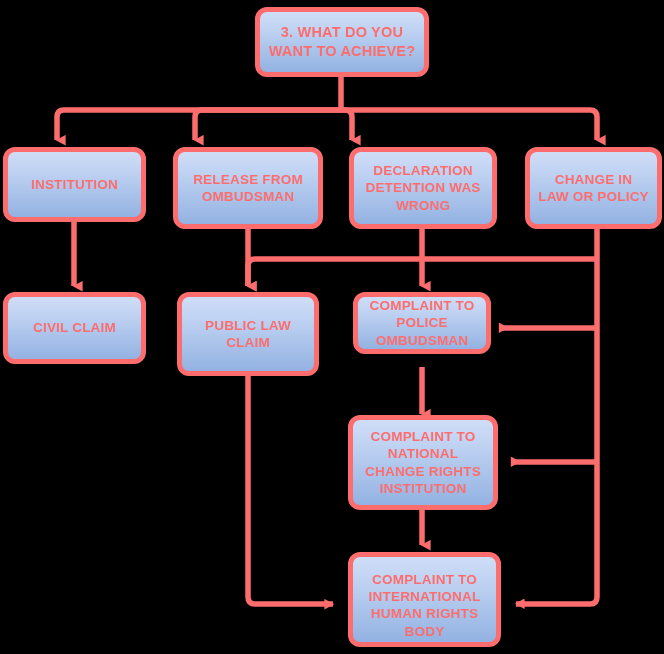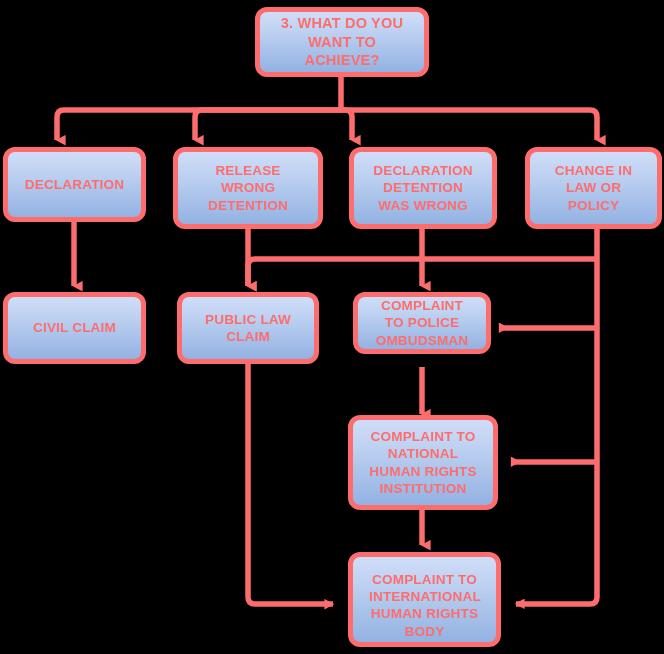--- a/index.html
+++ b/index.html
@@ -31,21 +31,21 @@
     display: flex;
     align-items: center;
     justify-content: center;
     text-align: center;
     color: #fd6d6d;
     font-weight: bold;
     font-size: 13.5px;
     line-height: 1.28;
     letter-spacing: 0.2px;
     z-index: 2;
-    padding: 2px 16px;
+    padding: 2px 8px;
   }
   .node.big {
     font-size: 14.5px;
   }
   .node .lbl {
     display: block;
     width: 100%;
   }
 </style>
 </head>
@@ -95,48 +95,48 @@
 
       <path d="M248,364 L248,597 Q248,604 255,604 L333,604" marker-end="url(#arrowRight)"></path>
     </g>
   </svg>
 
   <div class="node big" style="left:255px; top:7px; width:174px; height:70px;">
     <span class="lbl">3. WHAT DO YOU WANT TO ACHIEVE?</span>
   </div>
 
   <div class="node" style="left:3px; top:147px; width:143px; height:75px;">
-    <span class="lbl">DECLARATION</span>
+    <span class="lbl">INSTITUTION</span>
   </div>
 
   <div class="node" style="left:173px; top:147px; width:150px; height:82px;">
-    <span class="lbl">RELEASE WRONG DETENTION</span>
+    <span class="lbl">RELEASE FROM OMBUDSMAN</span>
   </div>
 
   <div class="node" style="left:349px; top:147px; width:148px; height:82px;justify-content:center;">
     <span class="lbl">DECLARATION DETENTION WAS WRONG</span>
   </div>
 
   <div class="node" style="left:525px; top:147px; width:137px; height:82px;">
     <span class="lbl">CHANGE IN LAW OR POLICY</span>
   </div>
 
   <div class="node" style="left:3px; top:292px; width:143px; height:72px;">
     <span class="lbl">CIVIL CLAIM</span>
   </div>
 
-  <div class="node" style="left:177px; top:292px; width:142px; height:72px;">
+  <div class="node" style="left:177px; top:292px; width:142px; height:84px;">
     <span class="lbl">PUBLIC LAW CLAIM</span>
   </div>
 
   <div class="node" style="left:353px; top:292px; width:138px; height:62px;">
     <span class="lbl">COMPLAINT TO POLICE OMBUDSMAN</span>
   </div>
 
   <div class="node" style="left:348px; top:415px; width:150px; height:95px;">
-    <span class="lbl">COMPLAINT TO NATIONAL HUMAN RIGHTS INSTITUTION</span>
+    <span class="lbl">COMPLAINT TO NATIONAL CHANGE RIGHTS INSTITUTION</span>
   </div>
 
   <div class="node" style="left:348px; top:552px; width:153px; height:95px;align-items:flex-end;">
     <span class="lbl">COMPLAINT TO INTERNATIONAL HUMAN RIGHTS BODY</span>
   </div>
 
 </div>
 
 </body></html>

